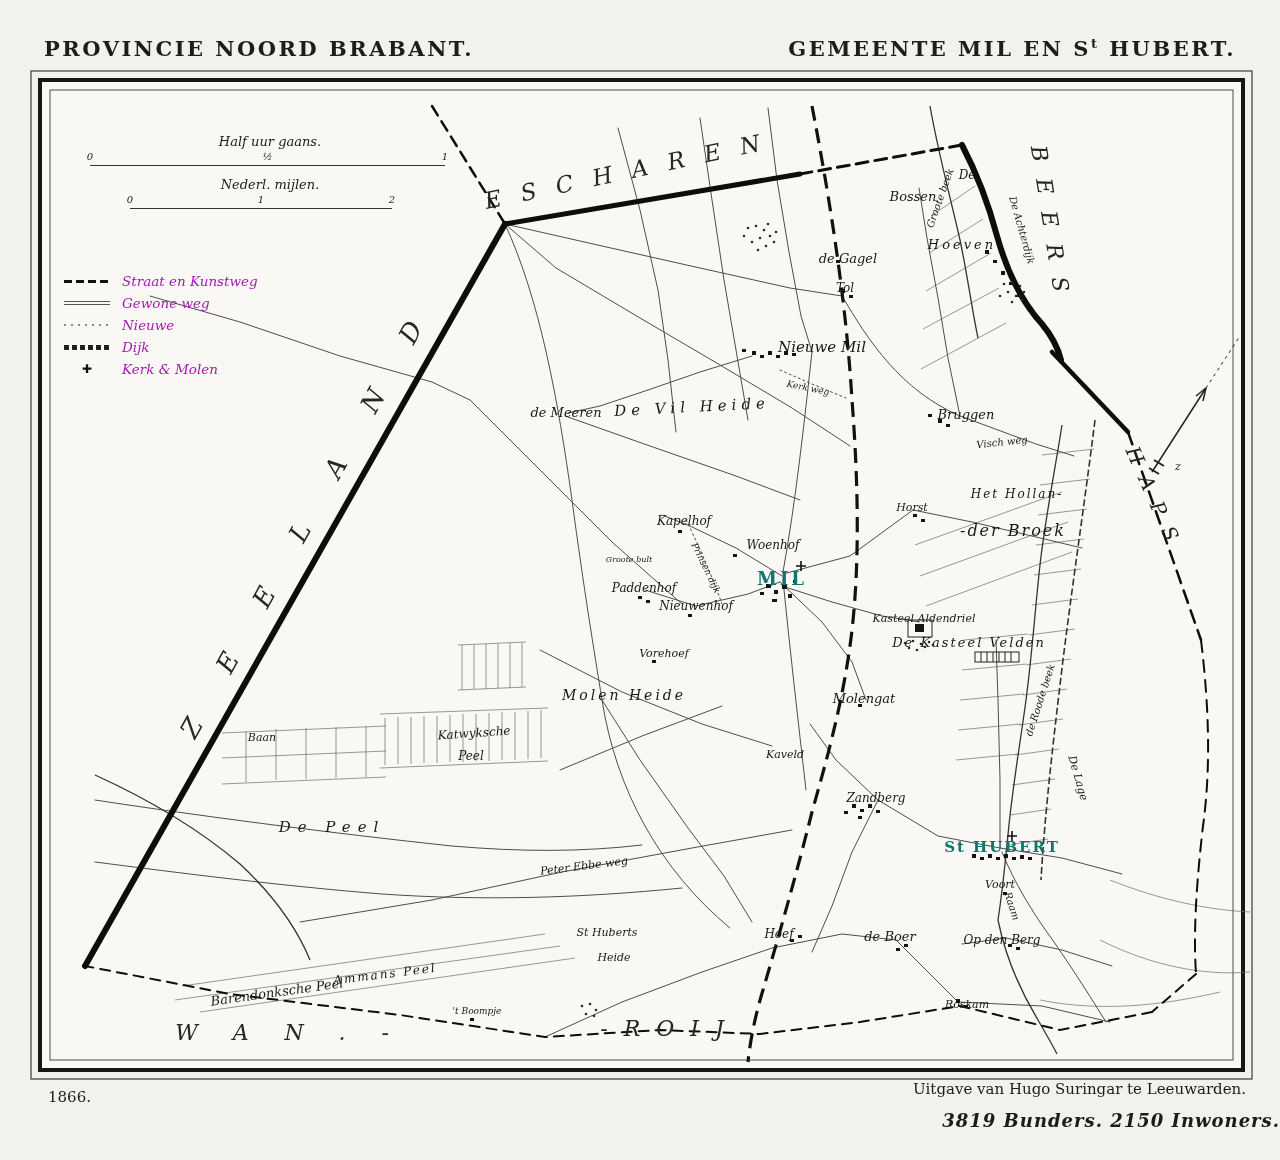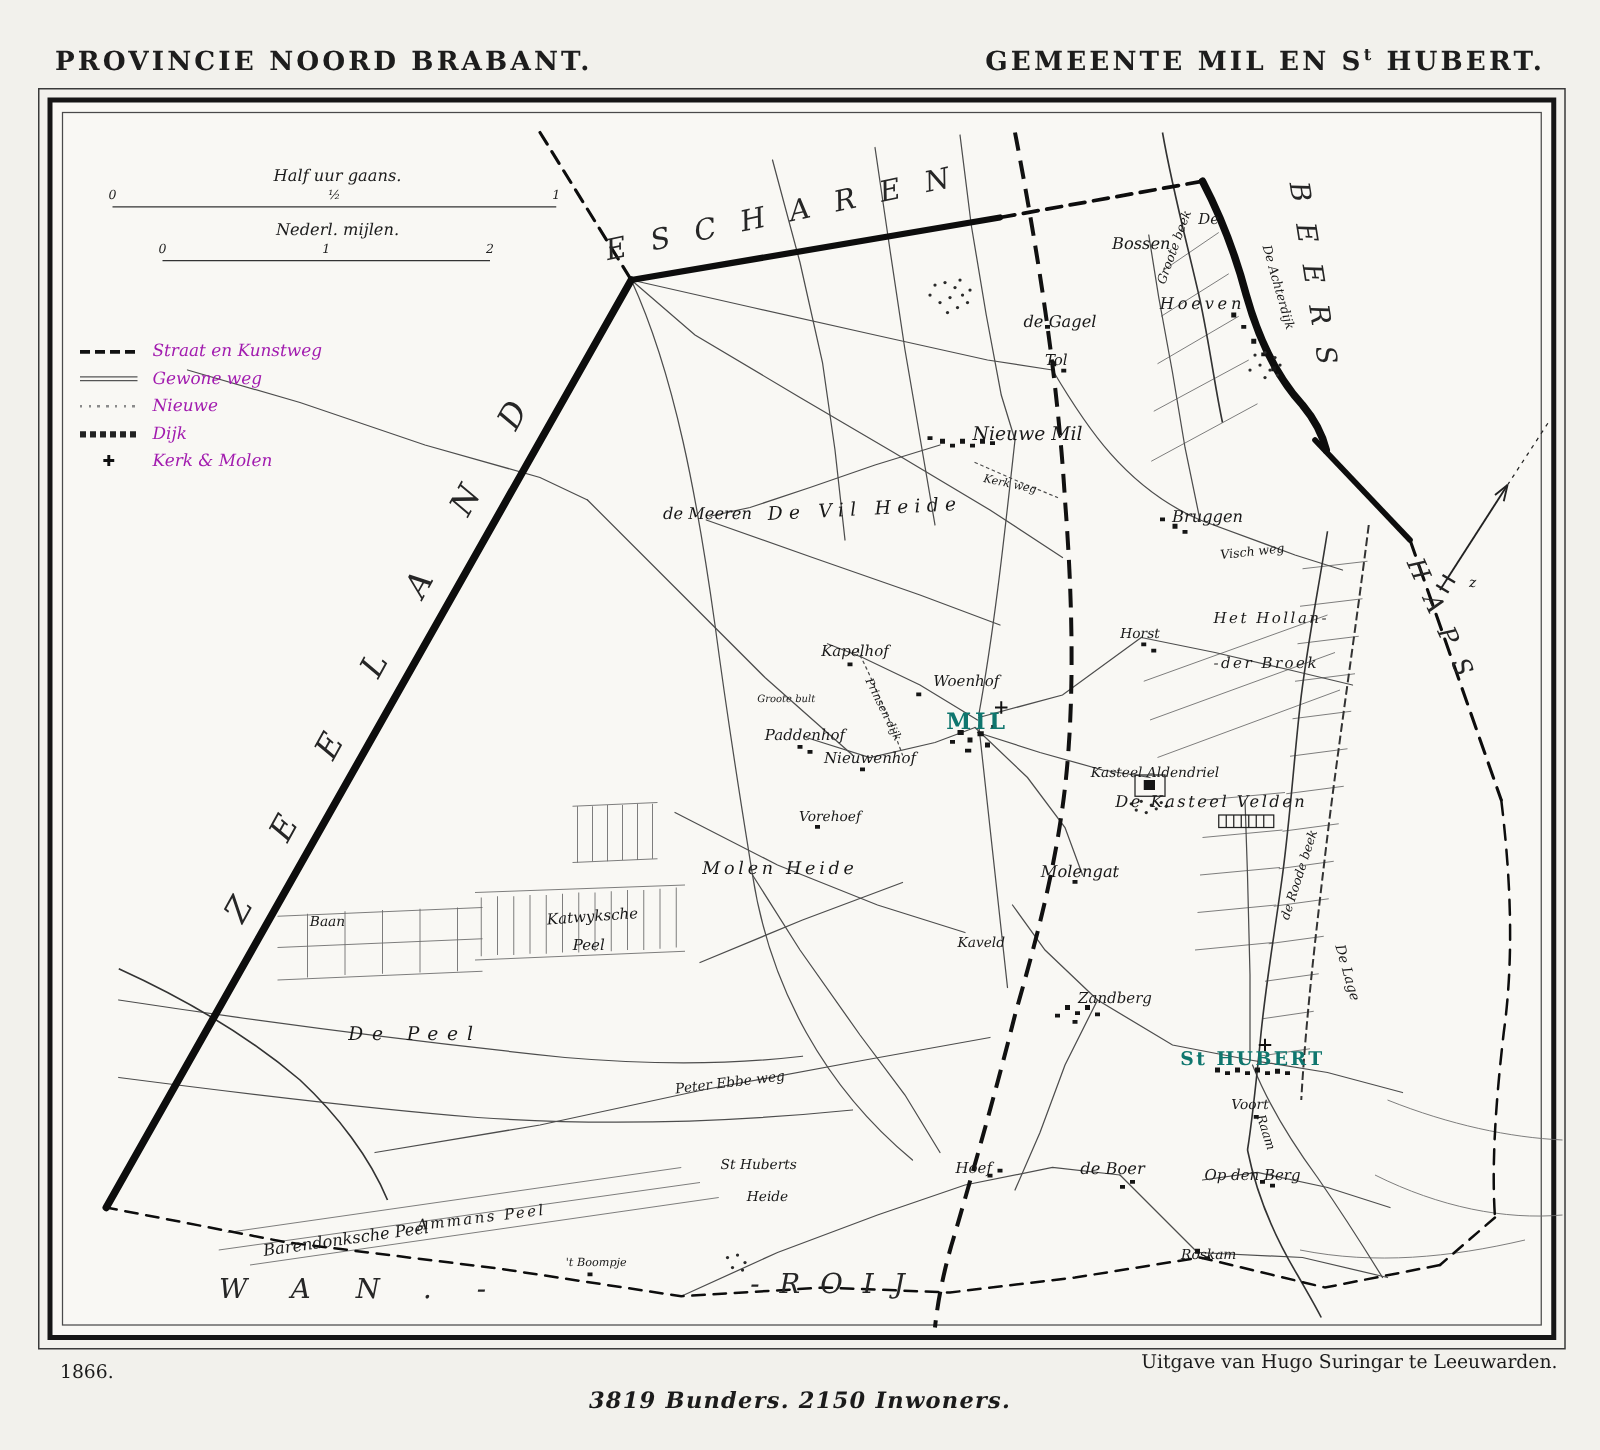--- a/index.html
+++ b/index.html
@@ -48,21 +48,21 @@
   .maplabel{
     position:absolute;white-space:nowrap;color:#181818;
     font-family:"DejaVu Serif","Liberation Serif",serif;font-style:italic;
   }
   .maplabel.town{font-style:normal;font-weight:bold;color:#0f766e;}
   .maplabel.neighbor{color:#262626;}
   
   #footer-year{position:absolute;left:48px;top:1088px;font-size:15px;}
   #footer-publisher{position:absolute;right:34px;top:1080px;font-size:15px;}
   #footer-stats{
-    position:absolute;left:0;width:1280px;top:1110px;text-align:center;
+    position:absolute;left:0;width:1280px;top:1110px;text-align:right;
     font-size:18px;font-style:italic;font-weight:bold;letter-spacing:1px;
   }
 </style>
 </head>
 <body>
 
 <div id="page">
 
   <div class="title" id="title-province">PROVINCIE NOORD BRABANT.</div>
   <div class="title" id="title-gemeente">
@@ -390,29 +390,29 @@
       <div class="maplabel" style="left: 737px; top: 545px; font-size: 12px; transform: translate(-50%, -50%) rotate(0deg); margin-left: 36px;">Woenhof</div>
       <div class="maplabel" style="left: 706px; top: 568px; font-size: 9px; transform: translate(-50%, -50%) rotate(64deg);">Prinsen dijk</div>
       <div class="maplabel" style="left: 629px; top: 559px; font-size: 8px; transform: translate(-50%, -50%) rotate(0deg);">Groote bult</div>
       <div class="maplabel" style="left: 644px; top: 588px; font-size: 12px; transform: translate(-50%, -50%) rotate(0deg);">Paddenhof</div>
       <div class="maplabel" style="left: 696px; top: 606px; font-size: 12px; transform: translate(-50%, -50%) rotate(0deg);">Nieuwenhof</div>
       <div class="maplabel town" style="left: 782px; top: 578px; font-size: 18px; letter-spacing: 3px; transform: translate(-50%, -50%) rotate(0deg);">MIL</div>
       <div class="maplabel" style="left: 966px; top: 414px; font-size: 13px; transform: translate(-50%, -50%) rotate(0deg);">Bruggen</div>
       <div class="maplabel" style="left: 1002px; top: 442px; font-size: 10px; transform: translate(-50%, -50%) rotate(-6deg);">Visch weg</div>
       <div class="maplabel" style="left: 912px; top: 507px; font-size: 11px; transform: translate(-50%, -50%) rotate(0deg);">Horst</div>
       <div class="maplabel" style="left: 1017px; top: 494px; font-size: 12px; letter-spacing: 2px; transform: translate(-50%, -50%) rotate(0deg);">Het Hollan-</div>
-      <div class="maplabel" style="left: 1013px; top: 530px; font-size: 12px; letter-spacing: 2px; transform: translate(-50%, -50%) rotate(0deg);">-der Broek</div>
+      <div class="maplabel" style="left: 1013px; top: 530px; font-size: 16px; letter-spacing: 2px; transform: translate(-50%, -50%) rotate(0deg);">-der Broek</div>
       <div class="maplabel" style="left: 924px; top: 618px; font-size: 11px; transform: translate(-50%, -50%) rotate(0deg);">Kasteel Aldendriel</div>
       <div class="maplabel" style="left: 969px; top: 642px; font-size: 13px; letter-spacing: 2px; transform: translate(-50%, -50%) rotate(0deg);">De Kasteel Velden</div>
       <div class="maplabel" style="left: 1040px; top: 700px; font-size: 10px; transform: translate(-50%, -50%) rotate(-72deg);">de Roode beek</div>
       <div class="maplabel" style="left: 864px; top: 698px; font-size: 13px; transform: translate(-50%, -50%) rotate(0deg);">Molengat</div>
       <div class="maplabel" style="left: 664px; top: 653px; font-size: 11px; transform: translate(-50%, -50%) rotate(0deg);">Vorehoef</div>
       <div class="maplabel" style="left: 624px; top: 695px; font-size: 14px; letter-spacing: 3px; transform: translate(-50%, -50%) rotate(0deg);">Molen Heide</div>
       <div class="maplabel" style="left: 785px; top: 754px; font-size: 11px; transform: translate(-50%, -50%) rotate(0deg);">Kaveld</div>
-      <div class="maplabel" style="left: 876px; top: 798px; font-size: 12px; transform: translate(-50%, -50%) rotate(0deg); margin-left: 16px;">Zandberg</div>
+      <div class="maplabel" style="left: 876px; top: 798px; font-size: 12px; transform: translate(-50%, -50%) rotate(0deg);">Zandberg</div>
       <div class="maplabel town" style="left: 1002px; top: 847px; font-size: 15px; letter-spacing: 2px; transform: translate(-50%, -50%) rotate(0deg);">St HUBERT</div>
       <div class="maplabel" style="left: 1000px; top: 884px; font-size: 11px; transform: translate(-50%, -50%) rotate(0deg);">Voort</div>
       <div class="maplabel" style="left: 1012px; top: 906px; font-size: 10px; transform: translate(-50%, -50%) rotate(72deg);">Raam</div>
       <div class="maplabel" style="left: 1078px; top: 778px; font-size: 11px; transform: translate(-50%, -50%) rotate(74deg);">De Lage</div>
       <div class="maplabel" style="left: 474px; top: 733px; font-size: 12px; transform: translate(-50%, -50%) rotate(-4deg);">Katwyksche</div>
       <div class="maplabel" style="left: 471px; top: 756px; font-size: 12px; transform: translate(-50%, -50%) rotate(0deg);">Peel</div>
       <div class="maplabel" style="left: 262px; top: 737px; font-size: 11px; transform: translate(-50%, -50%) rotate(0deg);">Baan</div>
       <div class="maplabel" style="left: 332px; top: 827px; font-size: 15px; letter-spacing: 7px; transform: translate(-50%, -50%) rotate(0deg);">De Peel</div>
       <div class="maplabel" style="left: 584px; top: 866px; font-size: 11px; transform: translate(-50%, -50%) rotate(-7deg);">Peter Ebbe weg</div>
       <div class="maplabel" style="left: 607px; top: 932px; font-size: 11px; transform: translate(-50%, -50%) rotate(0deg);">St Huberts</div>

